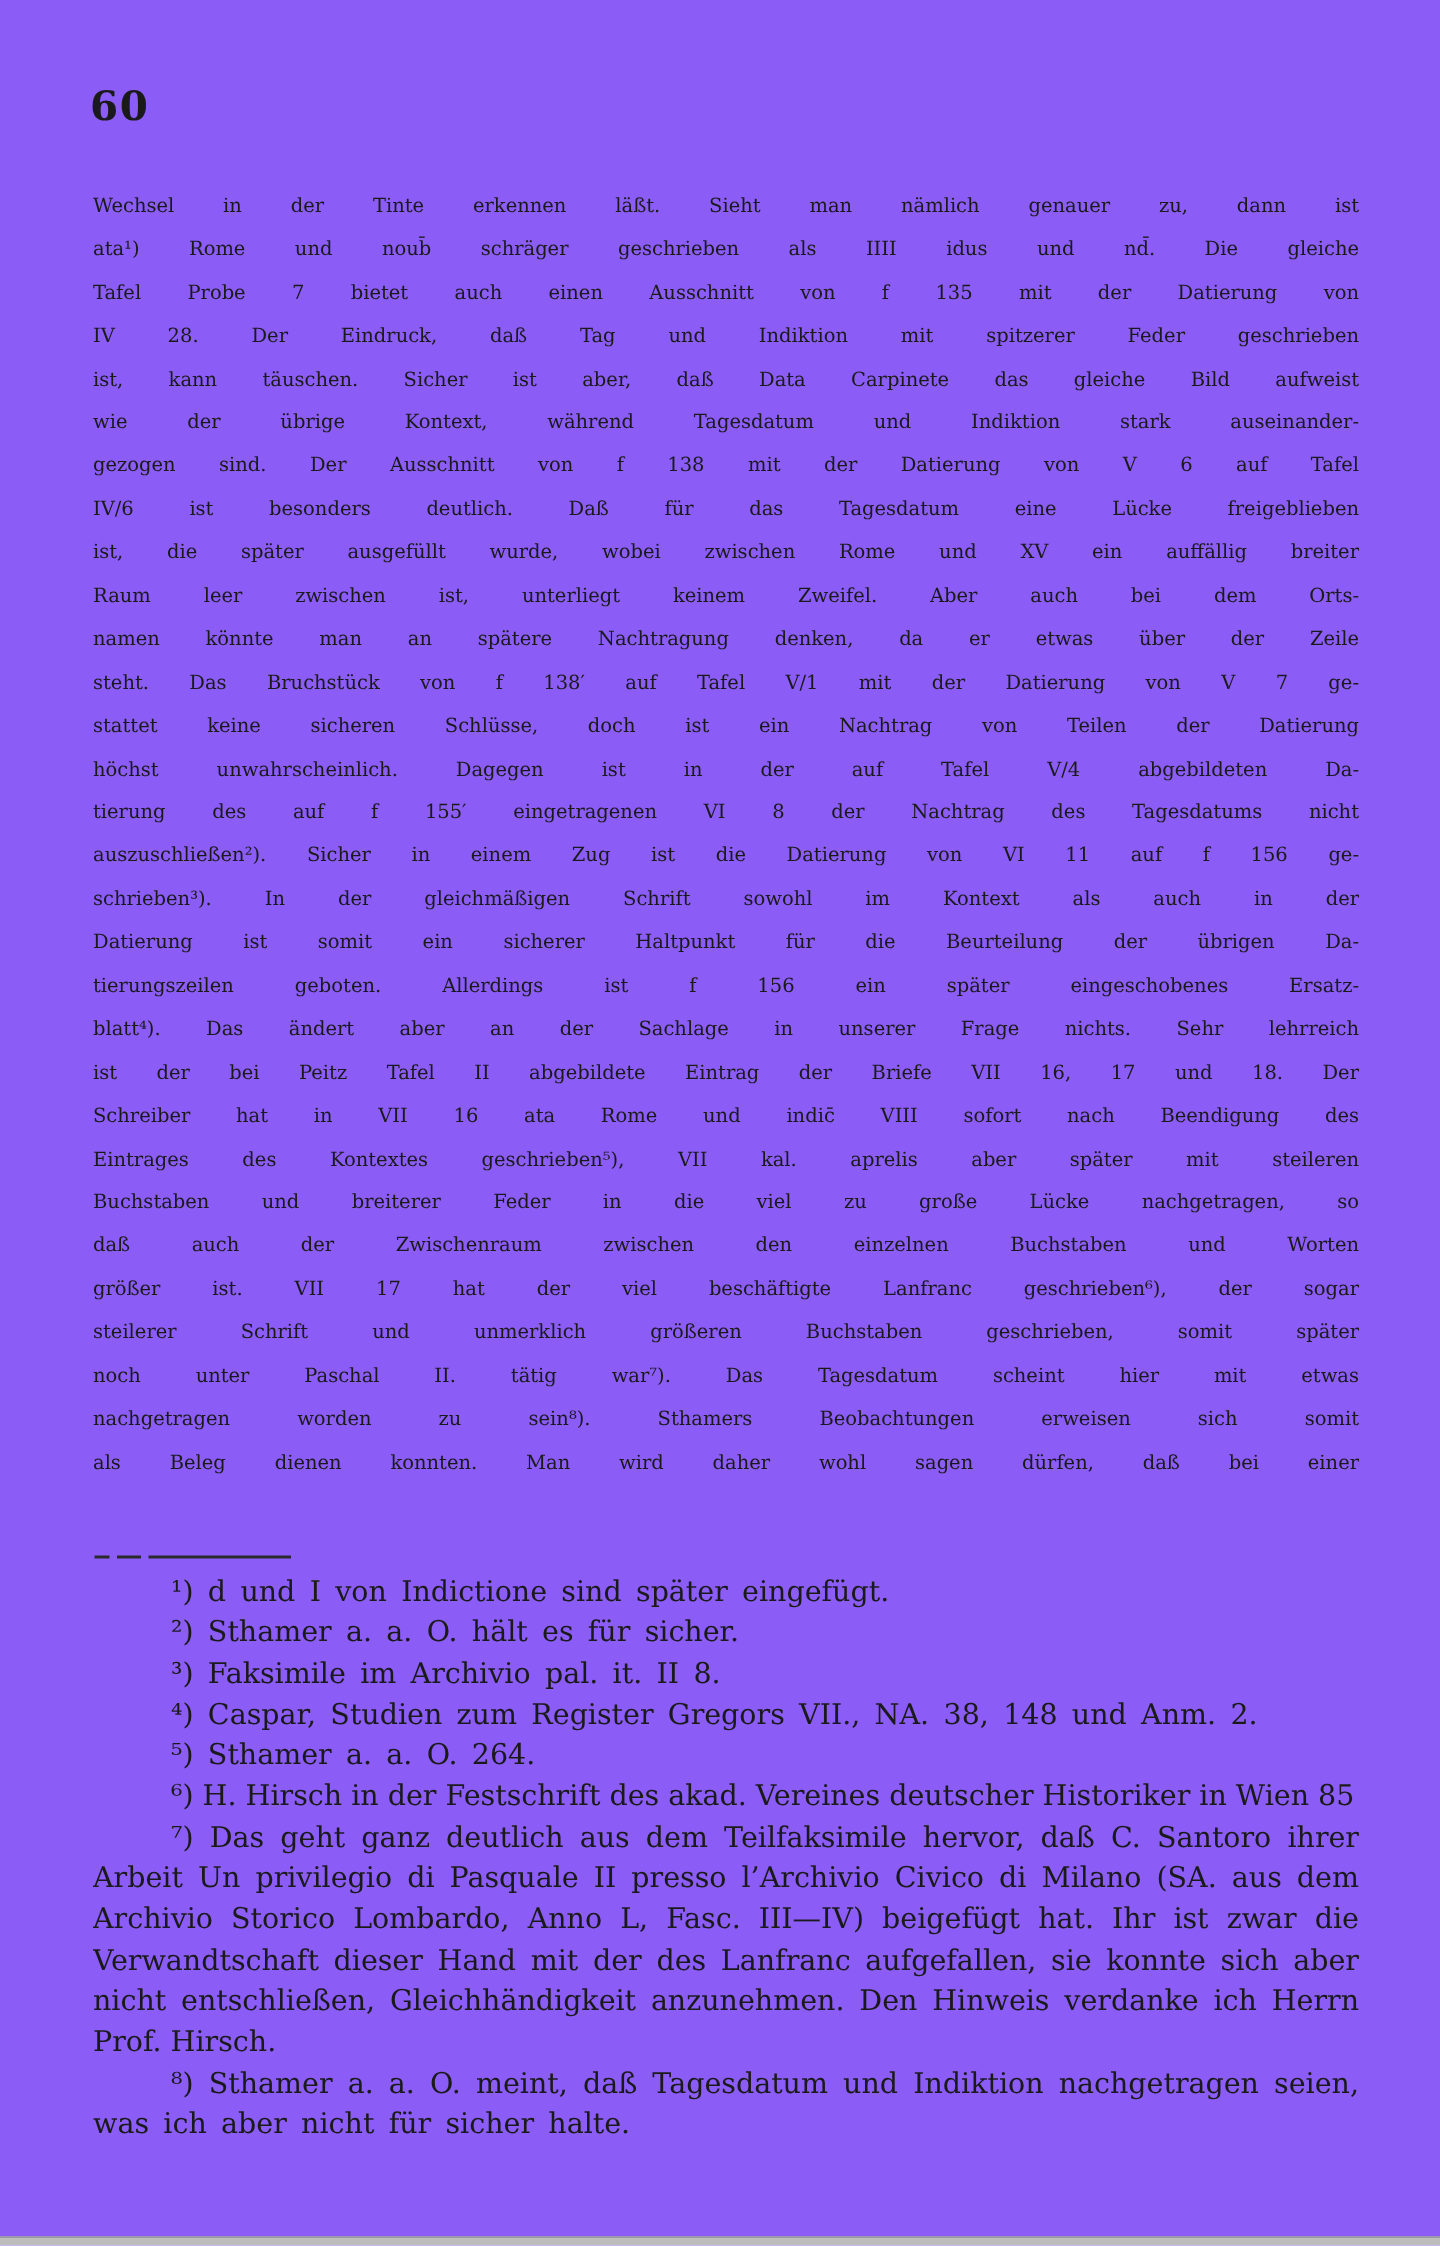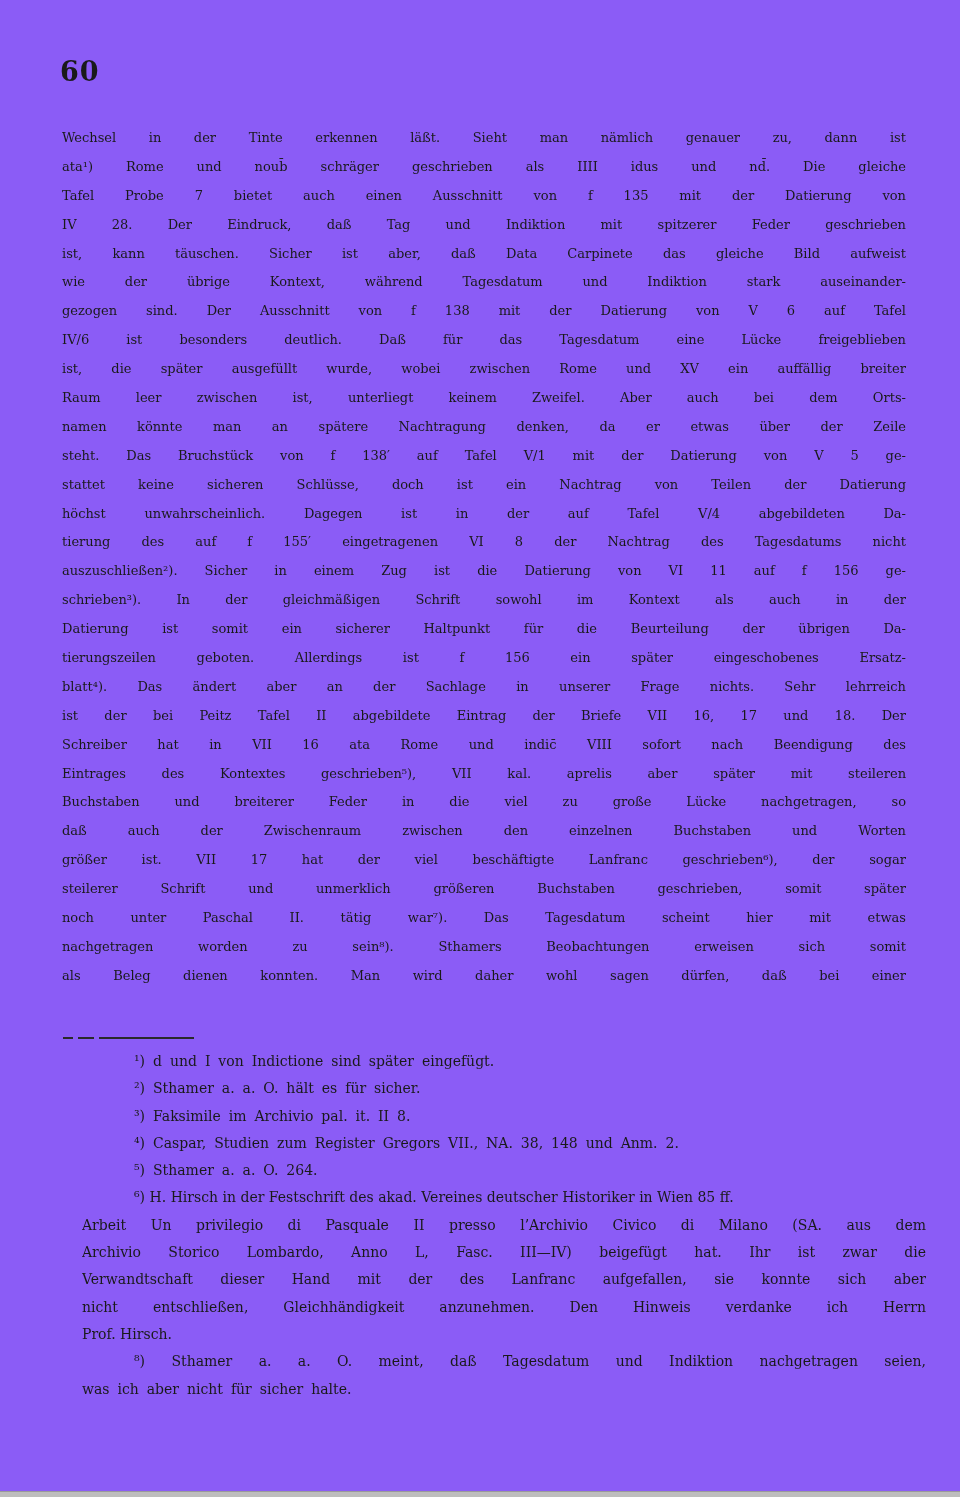--- a/index.html
+++ b/index.html
@@ -46,23 +46,22 @@
   }
   .seg { display: block; height: 2px; background: #2a2a2a; }
   .s1 { width: 10px; }
   .s2 { width: 16px; }
   .s3 { width: 95px; height: 2.5px; }
   .footnotes {
     position: absolute;
     left: 62px;
     top: 1048px;
     width: 844px;
-    font-size: 14px;
+    font-size: 19px;
     line-height: 27.3px;
-    margin-left: 20px;
   }
   .fl {
     height: 27.3px;
     overflow: hidden;
   }
   .ind { text-indent: 52px; }
   .jst { text-align: justify; text-align-last: justify; }
   .loose { word-spacing: 3.5px; }
   .scan-edge {
     position: absolute;
@@ -86,21 +85,21 @@
     <div class="bl">ata¹) Rome und noub̄ schräger geschrieben als IIII idus und nd̄.  Die gleiche</div>
     <div class="bl">Tafel Probe 7 bietet auch einen Ausschnitt von f 135 mit der Datierung von</div>
     <div class="bl">IV 28.  Der Eindruck, daß Tag und Indiktion mit spitzerer Feder geschrieben</div>
     <div class="bl">ist, kann täuschen.  Sicher ist aber, daß Data Carpinete das gleiche Bild aufweist</div>
     <div class="bl">wie der übrige Kontext, während Tagesdatum und Indiktion stark auseinander-</div>
     <div class="bl">gezogen sind.  Der Ausschnitt von f 138 mit der Datierung von V 6 auf Tafel</div>
     <div class="bl">IV/6 ist besonders deutlich. Daß für das Tagesdatum eine Lücke freigeblieben</div>
     <div class="bl">ist, die später ausgefüllt wurde, wobei zwischen Rome und XV ein auffällig breiter</div>
     <div class="bl">Raum leer zwischen ist, unterliegt keinem Zweifel.  Aber auch bei dem Orts-</div>
     <div class="bl">namen könnte man an spätere Nachtragung denken, da er etwas über der Zeile</div>
-    <div class="bl">steht.  Das Bruchstück von f 138′ auf Tafel V/1 mit der Datierung von V 5 ge-</div>
+    <div class="bl">steht.  Das Bruchstück von f 138′ auf Tafel V/1 mit der Datierung von V 7 ge-</div>
     <div class="bl">stattet keine sicheren Schlüsse, doch ist ein Nachtrag von Teilen der Datierung</div>
     <div class="bl">höchst unwahrscheinlich.  Dagegen ist in der auf Tafel V/4 abgebildeten Da-</div>
     <div class="bl">tierung des auf f 155′ eingetragenen VI 8 der Nachtrag des Tagesdatums nicht</div>
     <div class="bl">auszuschließen²).  Sicher in einem Zug ist die Datierung von VI 11 auf f 156 ge-</div>
     <div class="bl">schrieben³).  In der gleichmäßigen Schrift sowohl im Kontext als auch in der</div>
     <div class="bl">Datierung ist somit ein sicherer Haltpunkt für die Beurteilung der übrigen Da-</div>
     <div class="bl">tierungszeilen geboten.  Allerdings ist f 156 ein später eingeschobenes Ersatz-</div>
     <div class="bl">blatt⁴).  Das ändert aber an der Sachlage in unserer Frage nichts.  Sehr lehrreich</div>
     <div class="bl">ist der bei Peitz Tafel II abgebildete Eintrag der Briefe VII 16, 17 und 18.  Der</div>
     <div class="bl">Schreiber hat in VII 16 ata Rome und indic̄ VIII sofort nach Beendigung des</div>
@@ -120,20 +119,21 @@
     <span class="seg s3"></span>
   </div>
 
   <div class="footnotes">
     <div class="fl ind loose">¹) d und I von Indictione sind später eingefügt.</div>
     <div class="fl ind loose">²) Sthamer a. a. O. hält es für sicher.</div>
     <div class="fl ind loose">³) Faksimile im Archivio pal. it. II 8.</div>
     <div class="fl ind loose">⁴) Caspar, Studien zum Register Gregors VII., NA. 38, 148 und Anm. 2.</div>
     <div class="fl ind loose">⁵) Sthamer a. a. O. 264.</div>
     <div class="fl ind">⁶) H. Hirsch in der Festschrift des akad. Vereines deutscher Historiker in Wien 85 ff.</div>
+    <div class="fl ind jst">⁷) Das geht ganz deutlich aus dem Teilfaksimile hervor, daß C. Santoro ihrer</div>
     <div class="fl jst">Arbeit Un privilegio di Pasquale II presso l’Archivio Civico di Milano (SA. aus dem</div>
     <div class="fl jst">Archivio Storico Lombardo, Anno L, Fasc. III—IV) beigefügt hat. Ihr ist zwar die</div>
     <div class="fl jst">Verwandtschaft dieser Hand mit der des Lanfranc aufgefallen, sie konnte sich aber</div>
     <div class="fl jst">nicht entschließen, Gleichhändigkeit anzunehmen. Den Hinweis verdanke ich Herrn</div>
     <div class="fl">Prof. Hirsch.</div>
     <div class="fl ind jst">⁸) Sthamer a. a. O. meint, daß Tagesdatum und Indiktion nachgetragen seien,</div>
     <div class="fl loose">was ich aber nicht für sicher halte.</div>
   </div>
 
   <div class="scan-edge"></div>

